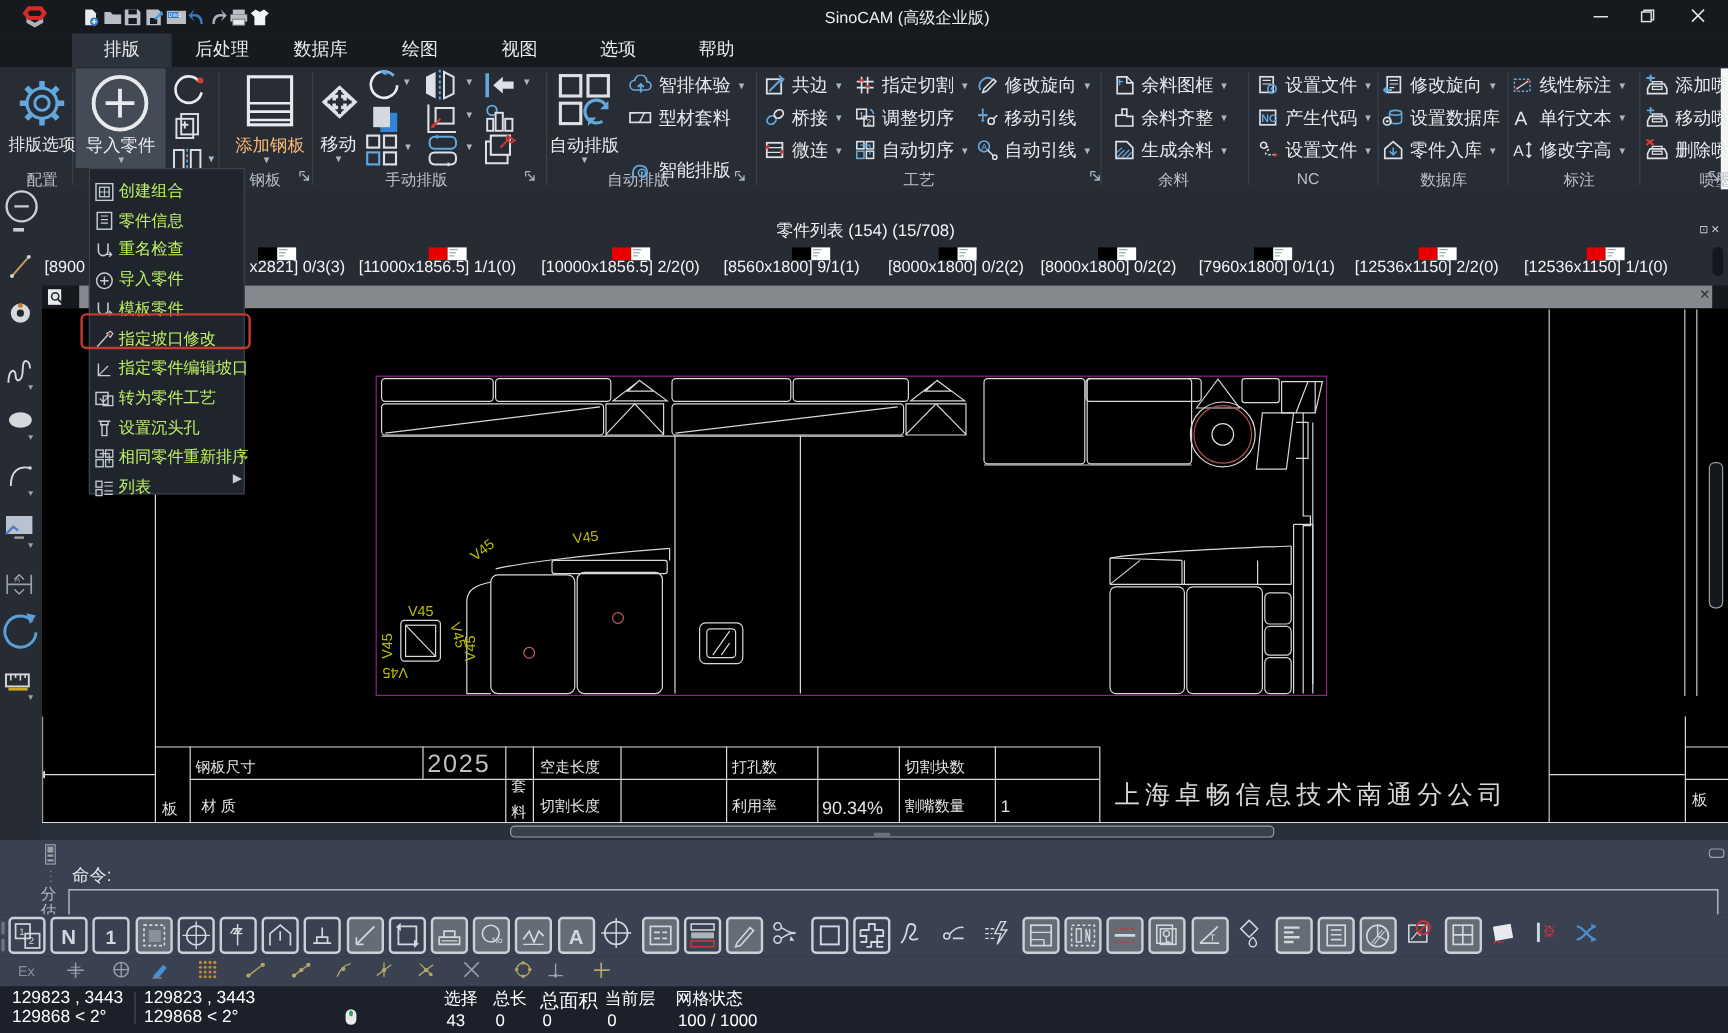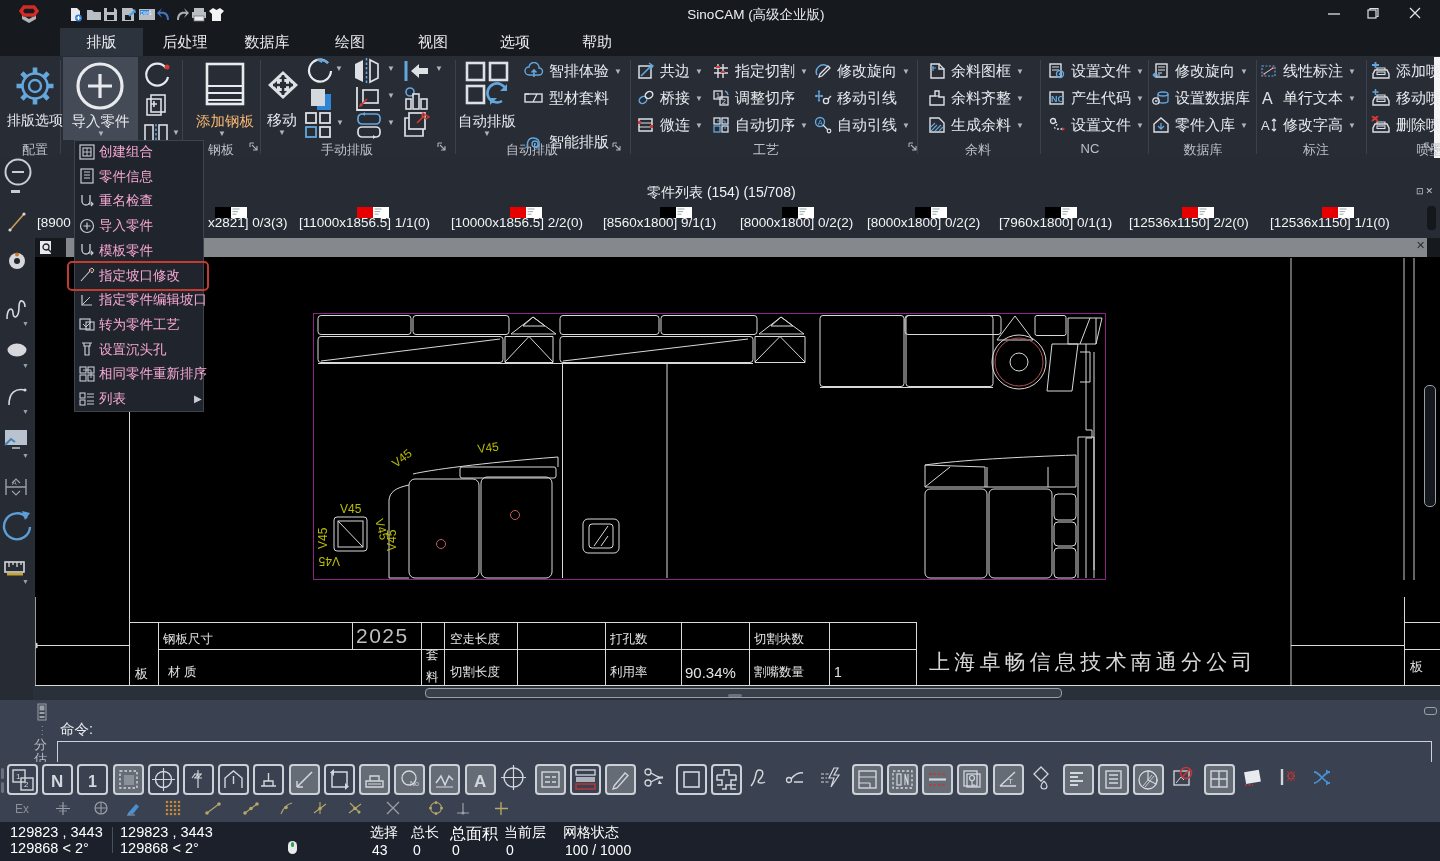--- a/index.html
+++ b/index.html
@@ -18,21 +18,21 @@
 .iconrow1{left:0;top:762px;width:1440px;height:35px;background:#3a4150}
 .iconrow2{left:0;top:797px;width:1440px;height:25px;background:#3a4150}
 .statusbar{left:0;top:822px;width:1440px;height:39px;background:#1b202a}
 .tab{position:absolute;top:28px;height:28px;color:#e8eaee;font-size:15px;line-height:28px;text-align:center}
 .grplabel{position:absolute;height:16px;color:#bcc1c9;font-size:13px;white-space:nowrap}
 .sep{position:absolute;top:4px;height:94px;width:1px;background:#3b414d}
 .rowbtn{position:absolute;height:20px;display:flex;align-items:center;color:#e8eaee;font-size:15px;white-space:nowrap}
 .rowbtn svg{margin-right:5px}
 .dn{color:#aeb4bd;font-size:8px;margin-left:5px}
 .menu{left:74px;top:140px;width:130px;height:272px;background:#20252d;border:1px solid #3e444f;z-index:50}
-.mi{position:absolute;left:3px;height:25px;display:flex;align-items:flex-start;color:#f9a8d4;font-size:13.5px;white-space:nowrap}
+.mi{position:absolute;left:3px;height:25px;display:flex;align-items:flex-end;color:#bef264;font-size:13.5px;white-space:nowrap}
 .mi .ic{width:18px;height:17px;margin-right:3px;display:flex;align-items:center;justify-content:center}
 .redbox{position:absolute;left:-8px;top:120px;width:142px;height:30px;border:2.5px solid #c23b30;border-radius:5px;z-index:60}
 .swtxt{position:absolute;top:215px;color:#f2f4f6;font-size:13.5px;white-space:nowrap}
 </style></head><body>
 <div id="app">
 
 <div class="abs titlebar"></div>
 <svg class="abs" style="left:16px;top:4px" width="26" height="22" viewBox="0 0 26 22">
 <path d="M6 11 L13 15 L20 11 L20 15 L13 19 L6 15 Z" fill="#b0b3b8"></path>
 <path d="M8 3 h10 l3 4 -3 4 h-10 l-3-4 z" fill="none" stroke="#d42b26" stroke-width="3.4"></path>

